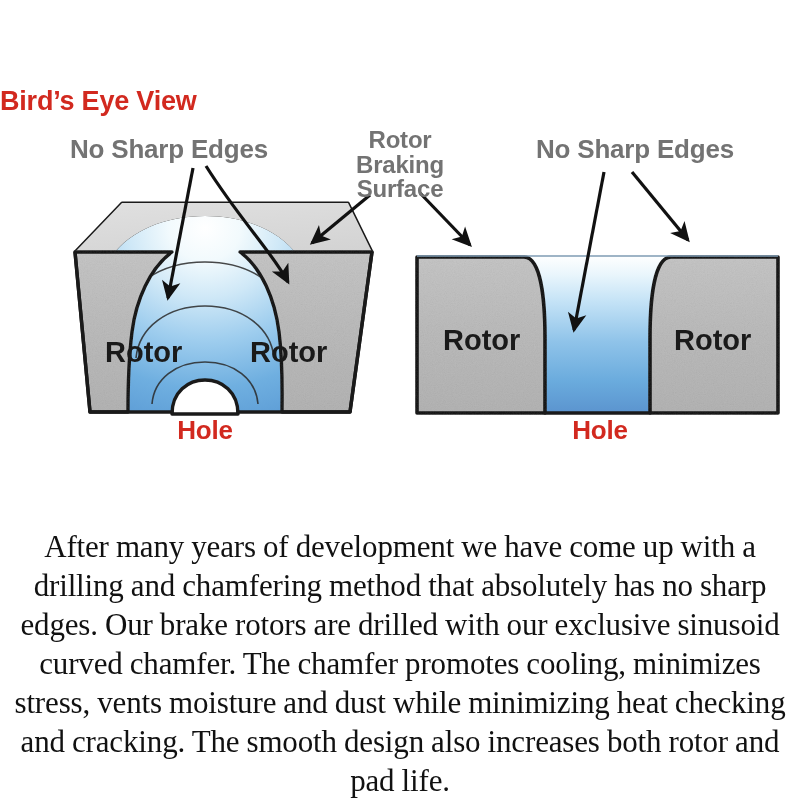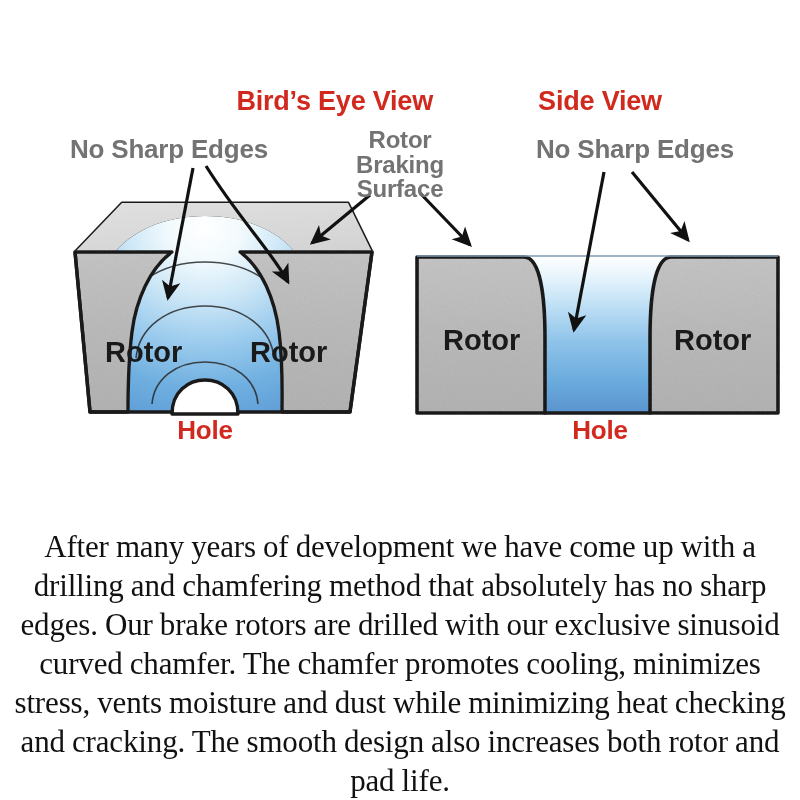--- a/index.html
+++ b/index.html
@@ -47,23 +47,22 @@
     font-weight: bold;
   }
   .lbl-black {
     color: #737373;
     font-weight: bold;
   }
 
   #title-birds-eye {
     left: 0px; top: 88px;
     width: 400px;
-    text-align: right;
+    text-align: left;
     font-size: 27px;
-    margin-left: 33px;
   }
   #title-side-view {
     left: 400px; top: 88px;
     width: 400px;
     text-align: center;
     font-size: 27px;
   }
   #label-nse-left {
     left: 14px; top: 136px;
     width: 310px;
@@ -268,21 +267,20 @@
       <path d="M 604,172 L 574,330" fill="none" stroke="#111111" stroke-width="3.2" marker-end="url(#arrowHead)"></path>
 
       <path d="M 632,172 L 688,240" fill="none" stroke="#111111" stroke-width="3.2" marker-end="url(#arrowHead)"></path>
 
       <path d="M 420,193 L 470,245" fill="none" stroke="#111111" stroke-width="3.2" marker-end="url(#arrowHead)"></path>
     </g>
   </svg>
 
   <div class="lbl lbl-red" id="title-birds-eye">Bird’s Eye View</div>
 
-  <div class="lbl lbl-red" id="title-side-view">Side View</div>
 
   <div class="lbl lbl-black" id="label-nse-left">No Sharp Edges</div>
 
   <div class="lbl lbl-black" id="label-nse-right">No Sharp Edges</div>
 
   <div class="lbl lbl-black" id="label-braking-surface">Rotor
 Braking
 Surface</div>
 
   <div class="lbl lbl-red" id="label-hole-left">Hole</div>

